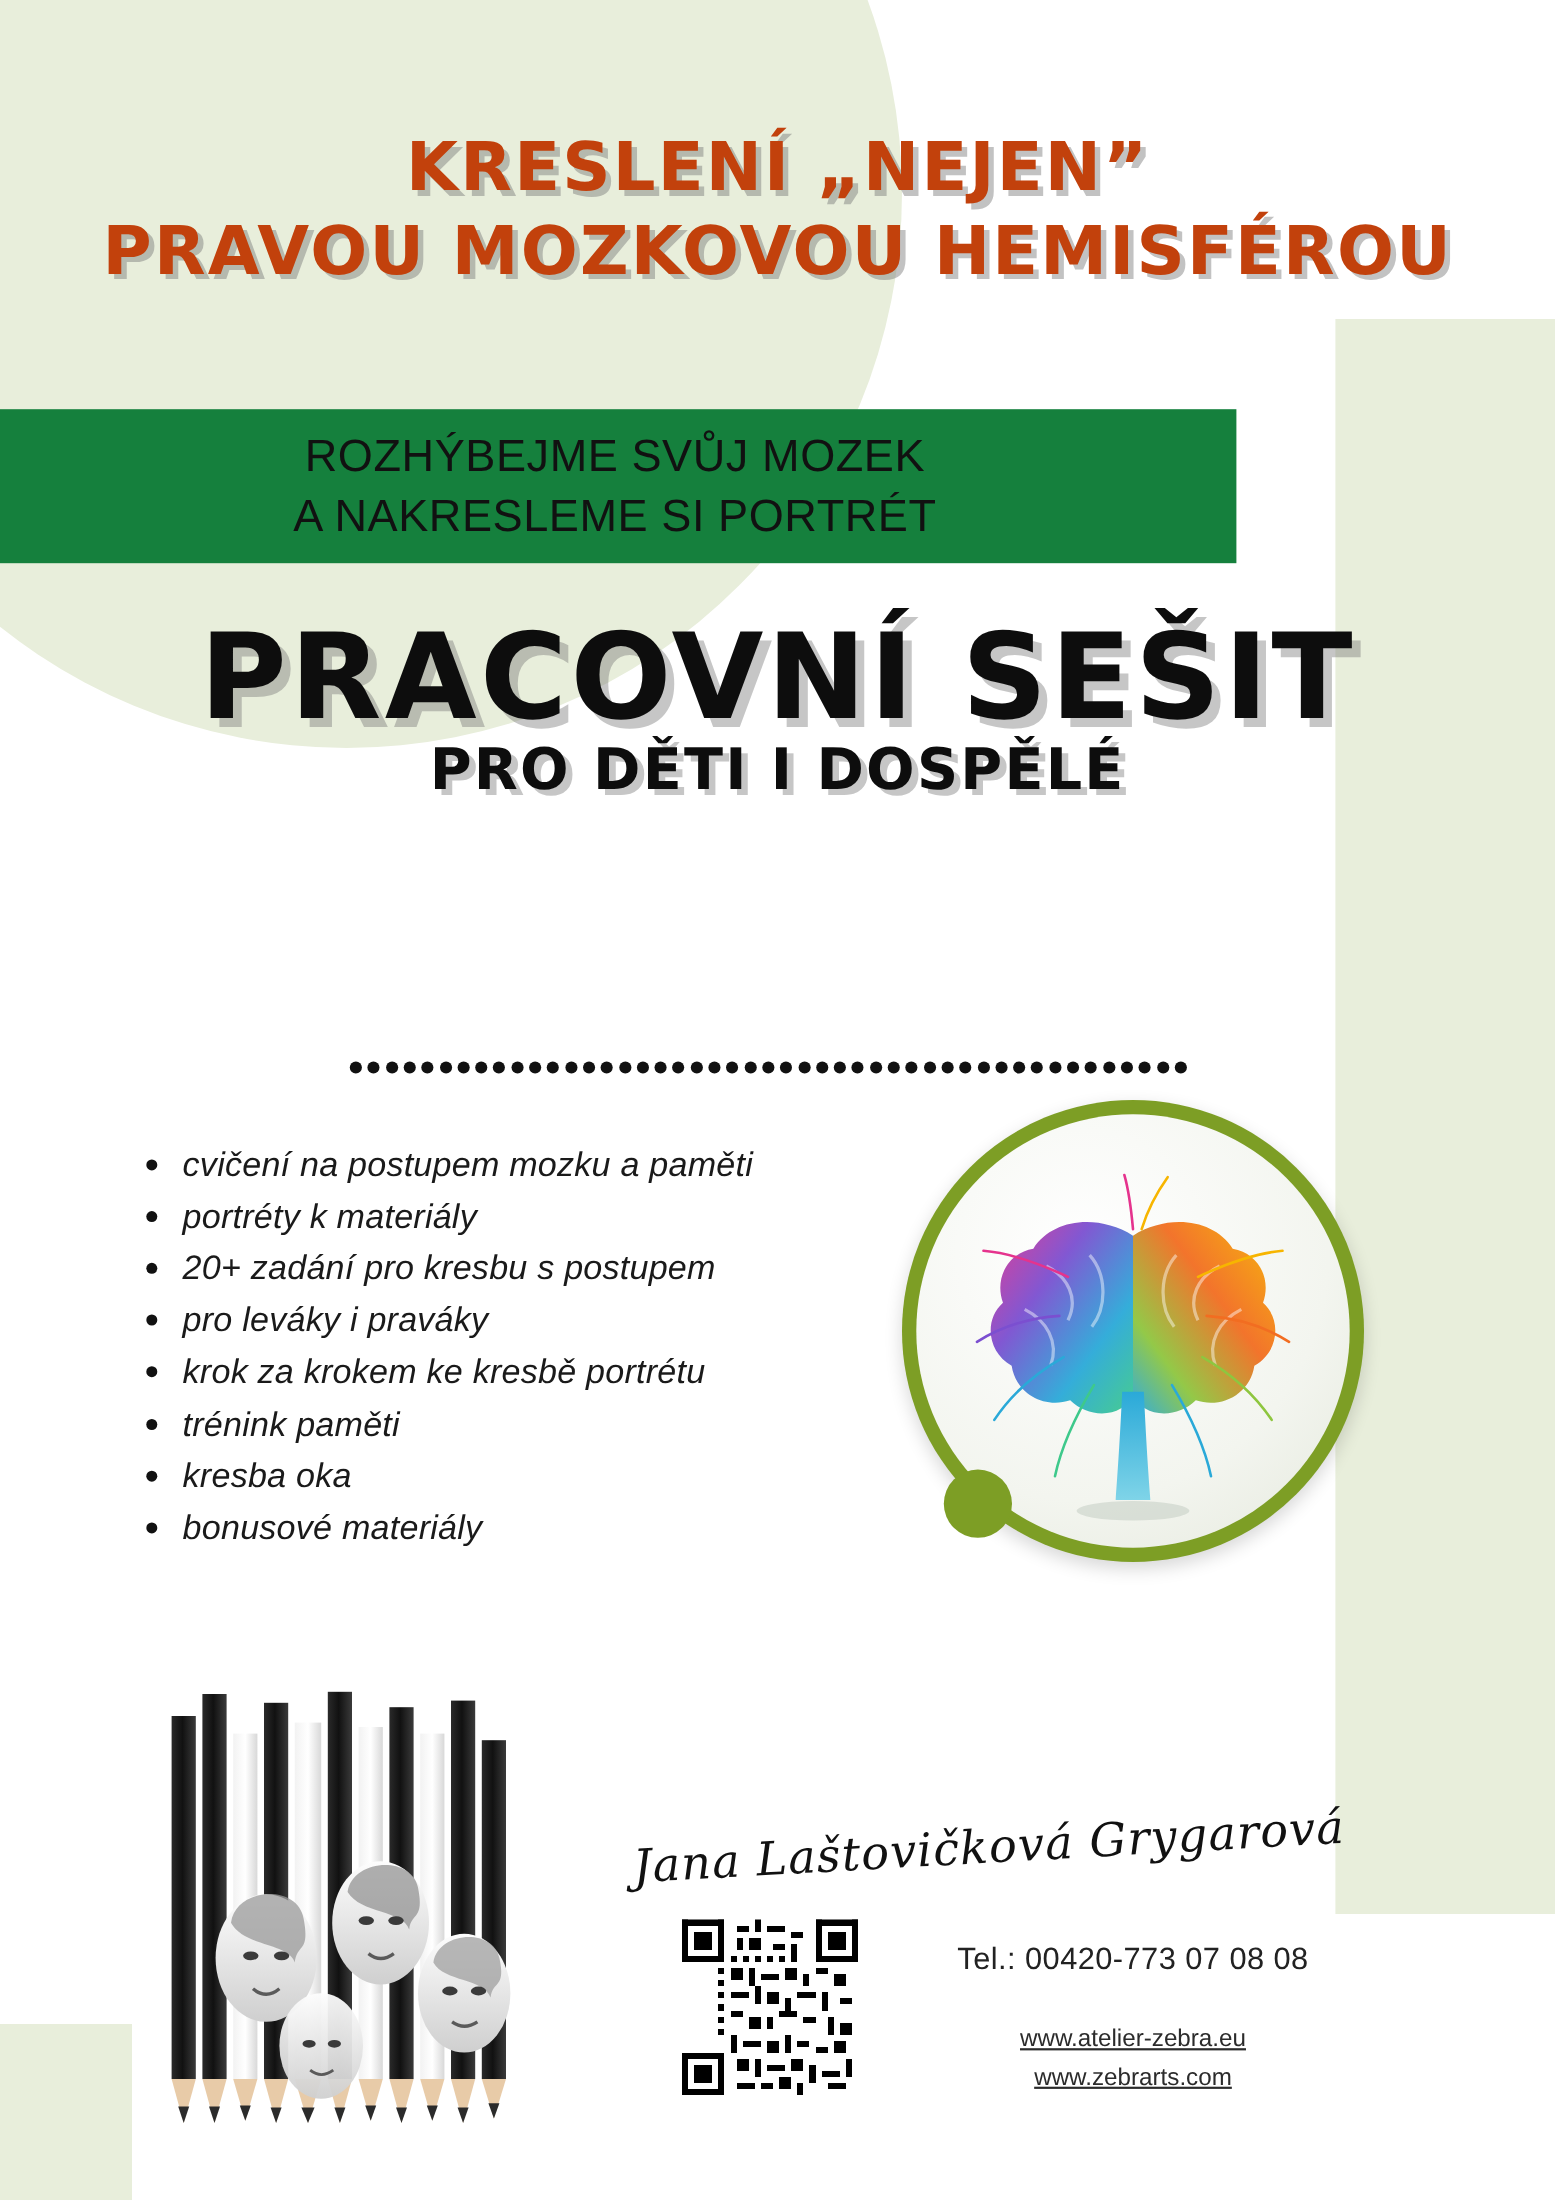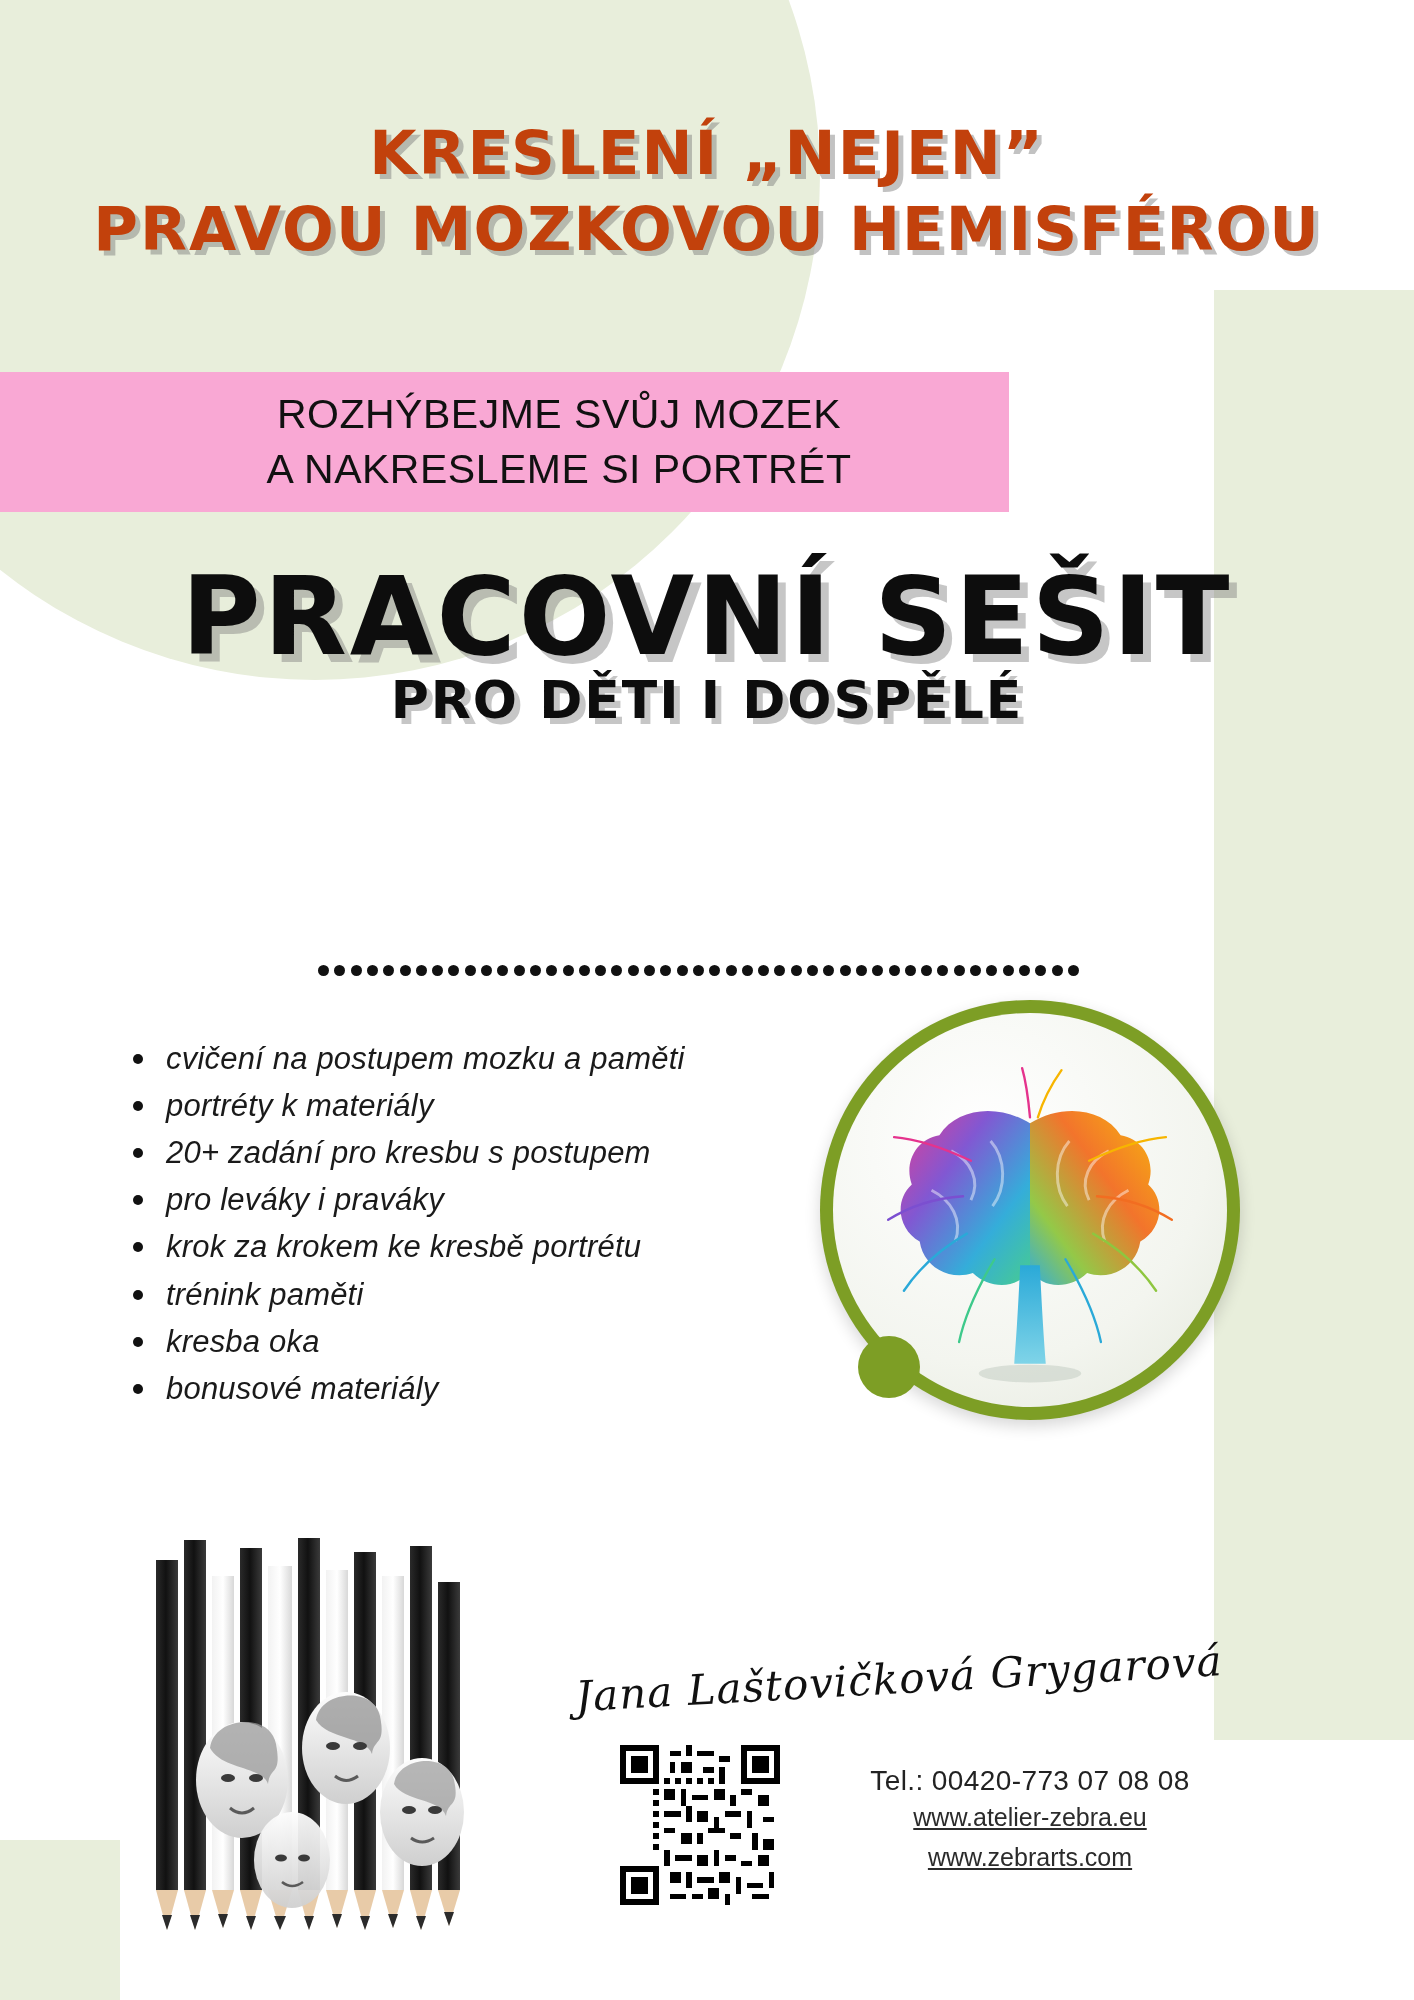--- a/index.html
+++ b/index.html
@@ -66,23 +66,23 @@
     z-index: 5;
   }
   .headline .l1 { display: block; }
   .headline .l2 { display: block; }
 
   
   .green-band {
     position: absolute;
     top: 372px;
     left: 0;
-    width: 1009px;
+    width: 1124px;
     height: 140px;
-    background: #f9a8d4;
+    background: #15803d;
     z-index: 4;
   }
   .green-band .band-text {
     position: absolute;
     left: 0;
     top: 0;
     width: 1118px;
     height: 140px;
     display: flex;
     flex-direction: column;
@@ -251,21 +251,22 @@
     width: 420px;
     z-index: 7;
     text-align: center;
   }
   .contact .phone {
     font-size: 28px;
     color: #222;
     letter-spacing: 0.4px;
   }
   .contact .web {
-    font-size: 25px;
+    margin-top: 38px;
+    font-size: 22px;
     color: #2b2b2b;
     line-height: 1.6;
   }
   .contact .web a {
     color: #2b2b2b;
     text-decoration: underline;
     display: block;
   }
 </style>
 </head>

